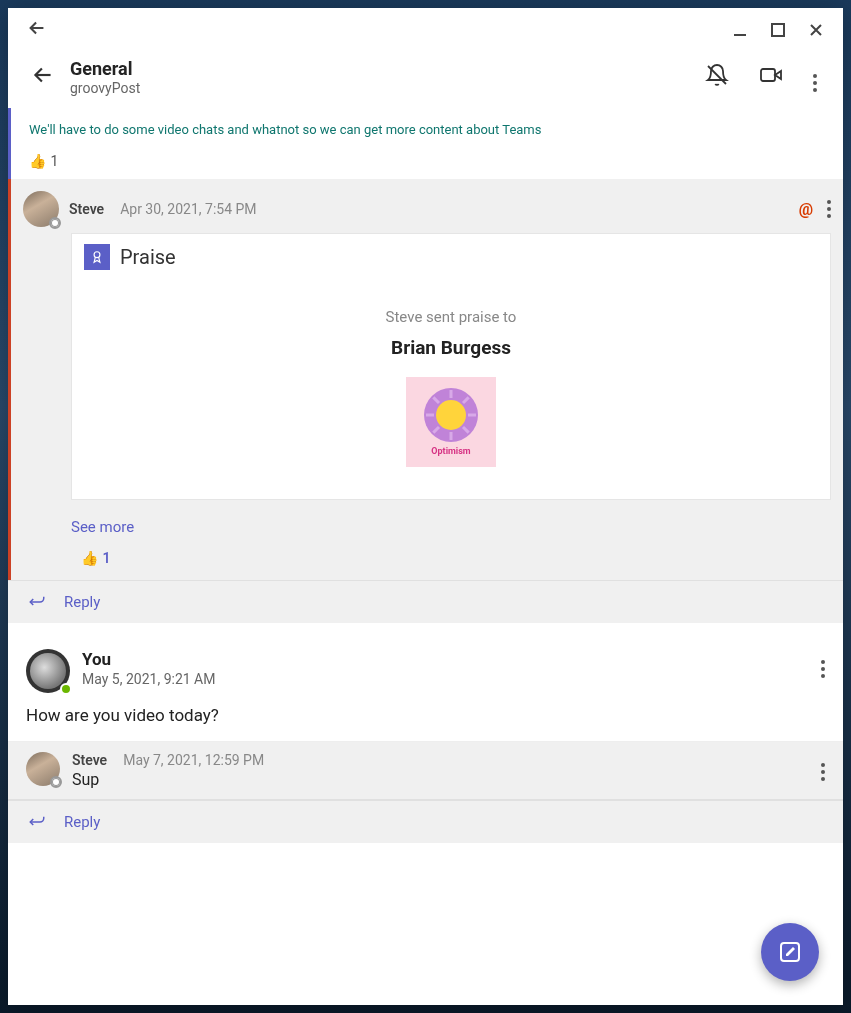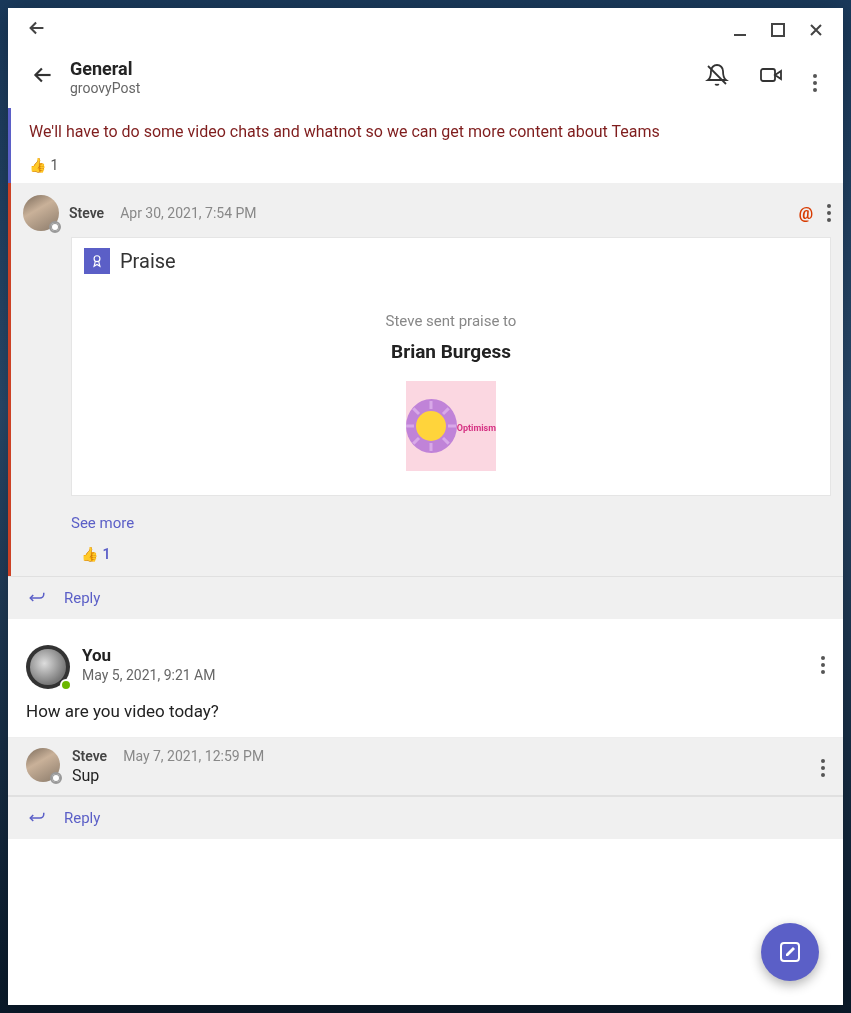--- a/index.html
+++ b/index.html
@@ -54,21 +54,21 @@
   .tab { flex: 1; text-align: center; padding: 12px 0 14px 0; font-size: 15px; font-weight: 700; color: #555; cursor: pointer; position: relative; letter-spacing: 0.3px;}
   .tab.active { color: #5b5fc7; }
   .tab.active::after {
     content: ""; position: absolute; left: 0; right: 0; bottom: -1px; height: 3px; background: #5b5fc7;
   }
   
   .content { flex: 1; overflow: auto; background: #fff; }
   
   .conv { background: #fff; }
   .conv.threaded { border-left: 3px solid #5b5fc7; }
-  .msg-text { padding: 14px 18px 12px 18px; font-size: 16px; color: #7f1d1d; }
+  .msg-text { padding: 14px 18px 12px 18px; font-size: 13px; color: #0f766e; }
   .reactions { padding: 4px 18px 10px 18px; font-size: 14px; color: #555; display: flex; align-items: center; gap: 4px; }
   .replies-bar { background: #f0f0f0; color: #5b5fc7; font-size: 15px; padding: 10px 18px; border-top: 1px solid #e5e5e5; border-bottom: 1px solid #e5e5e5; }
   
   .reply-block { background: #f0f0f0; border-left: 3px solid #cc4125; padding: 12px 12px 0 12px; position: relative; }
   .reply-head { display: flex; align-items: center; gap: 10px; }
   .avatar { width: 36px; height: 36px; border-radius: 50%; background: #888; position: relative; flex-shrink: 0; overflow: visible; }
   .avatar .presence { position: absolute; bottom: -2px; right: -2px; width: 12px; height: 12px; border-radius: 50%; border: 2px solid #f0f0f0; }
   .avatar .presence.offline { background: #fff; border: 2px solid #999; box-shadow: inset 0 0 0 1px #999; }
   .avatar.steve { background: linear-gradient(150deg, #7a6a5a 0%, #c9b199 40%, #8a7a6a 100%); }
   .avatar.you { background: #333; }
@@ -78,21 +78,21 @@
   .reply-actions { margin-left: auto; display: flex; align-items: center; gap: 14px; }
   .at-badge { color: #d83b01; font-weight: 700; font-size: 16px; }
   .praise-card {
     background: #fff; border: 1px solid #e5e5e5; margin: 6px 0 6px 48px; padding: 0 0 20px 0;
   }
   .praise-top { display: flex; align-items: center; gap: 10px; padding: 10px 12px; }
   .praise-badge-icon { width: 26px; height: 26px; background: #5b5fc7; display: flex; align-items: center; justify-content: center; color: #fff; }
   .praise-label { font-size: 20px; color: #333; }
   .praise-sent { text-align: center; color: #888; font-size: 15px; margin-top: 28px; }
   .praise-recipient { text-align: center; font-size: 19px; font-weight: 700; color: #222; margin-top: 10px; }
-  .praise-art { width: 90px; height: 90px; background: #fbd7e1; margin: 18px auto 4px auto; display: flex; flex-direction: row; align-items: center; justify-content: center; }
+  .praise-art { width: 90px; height: 90px; background: #fbd7e1; margin: 18px auto 12px auto; display: flex; flex-direction: column; align-items: center; justify-content: center; }
   .praise-sun-wrap { width: 54px; height: 54px; border-radius: 50%; background: #c083d8; display:flex; align-items:center; justify-content:center; position:relative; }
   .praise-sun { width: 30px; height: 30px; border-radius: 50%; background: #ffd43b; }
   .praise-sun-wrap .ray { position:absolute; width:3px; height:8px; background:#d8a9e8; top:2px; left:50%; transform-origin: 50% 25px; }
   .praise-art-label { font-size: 9px; color: #d63384; font-weight: 700; margin-top: 4px; }
   .see-more { color: #5b5fc7; font-size: 15px; padding: 12px 0 8px 48px; cursor: pointer; }
   .reply-reactions { padding: 6px 0 14px 58px; font-size: 14px; color: #5b5fc7; display:flex; align-items:center; gap:4px; }
   .reply-action-row { background: #f0f0f0; border-top: 1px solid #e0e0e0; padding: 12px 18px; display: flex; align-items: center; gap: 16px; color: #5b5fc7; font-size: 15px; cursor: pointer; }
   .reply-arrow svg { display:block; }
   
   .conv2 { background: #fff; margin-top: 12px; }

